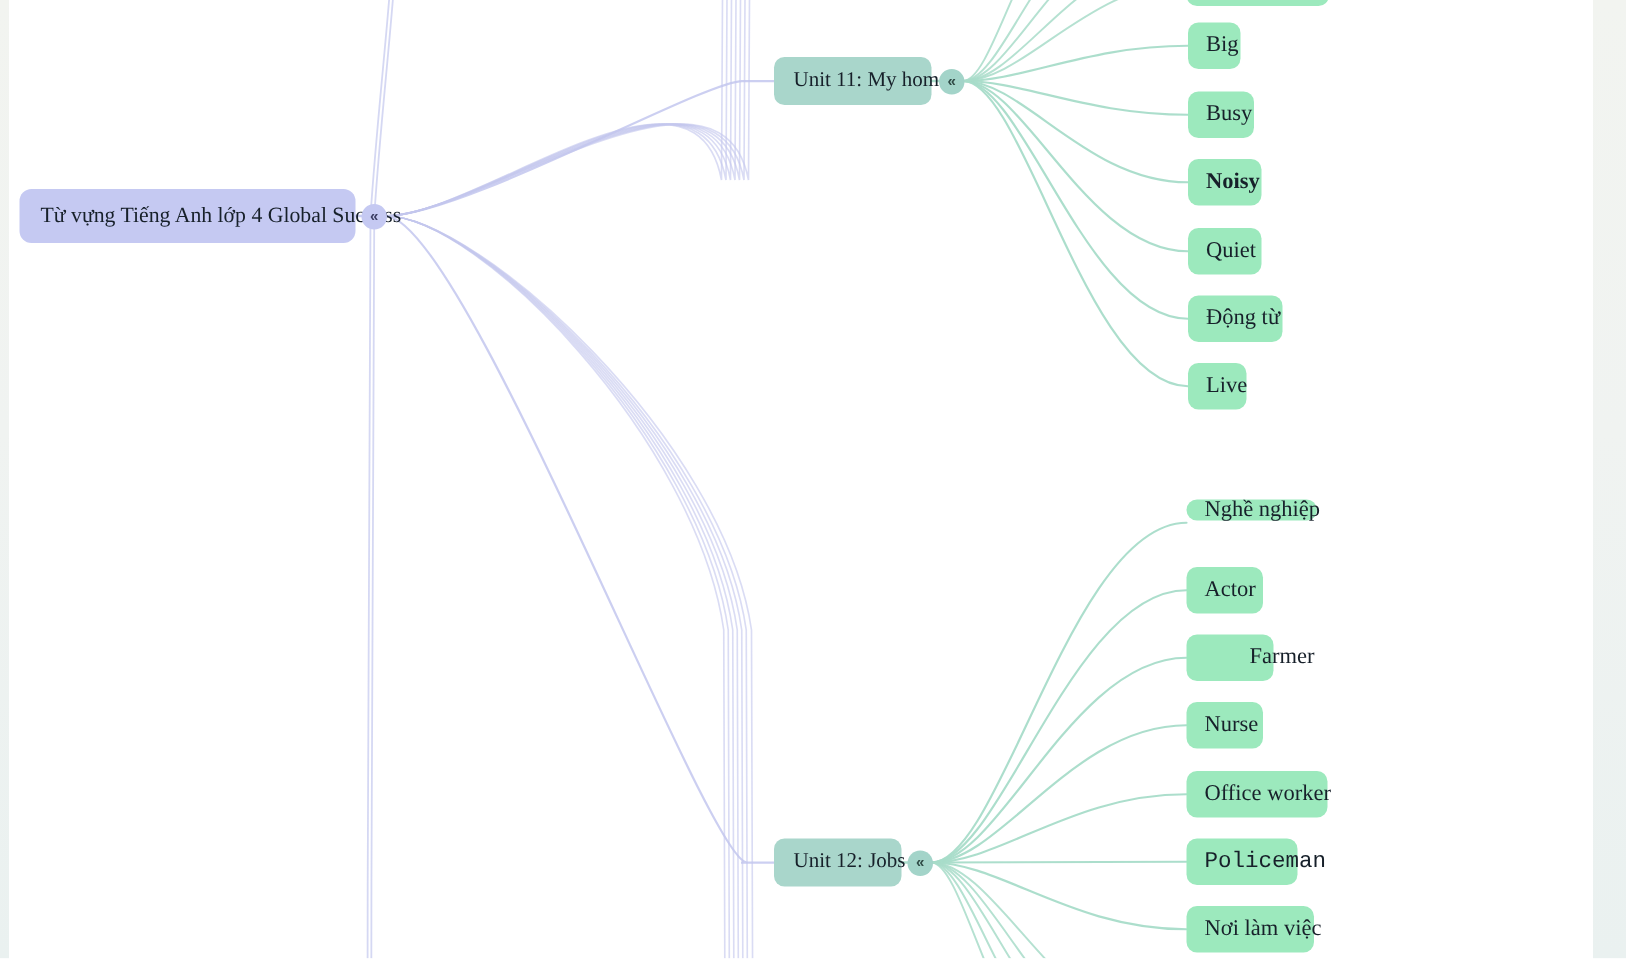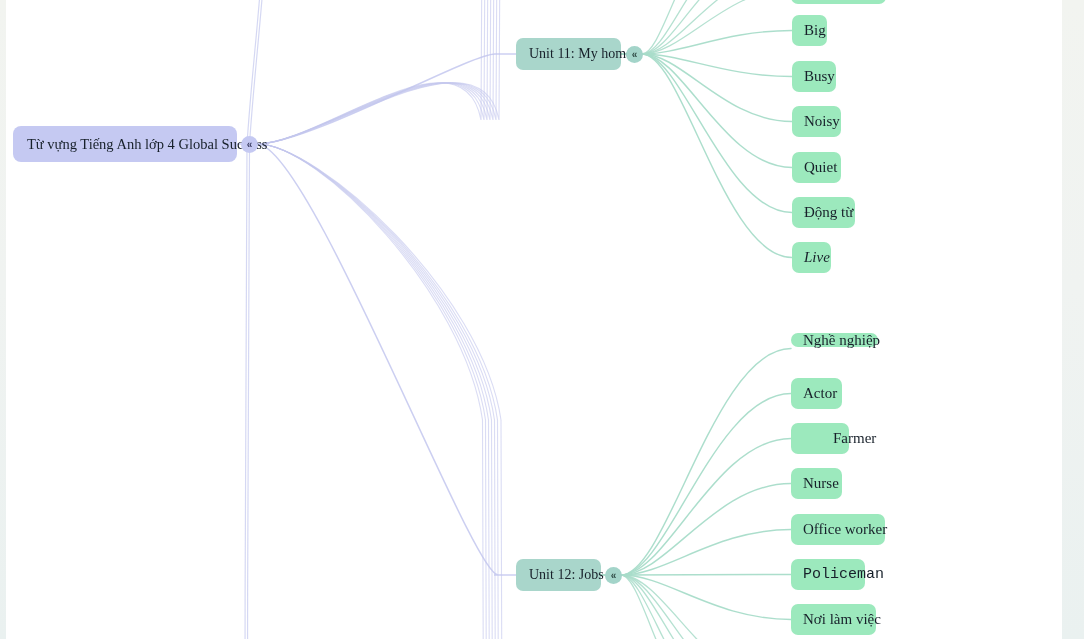--- a/index.html
+++ b/index.html
@@ -153,24 +153,24 @@
       <path d="M621,575 C664.47,575 709.55,690 782,690" fill="none" stroke="#a8dcc9" stroke-width="1.3" opacity="0.85" stroke-linecap="round"></path>
     </svg>
 
   <div id="nodes">
       <div class="node clipped-top" style="left: 791px; top: -27px; width: 95px; height: 31px;"></div>
       <div class="node root" style="left: 13px; top: 126px; width: 224px; height: 36px;">Từ vựng Tiếng Anh lớp 4 Global Success</div>
       <div class="node unit" style="left: 516px; top: 38px; width: 105px; height: 32px;">Unit 11: My home</div>
       <div class="toggle unit-toggle" style="left: 625.5px; top: 45.5px;">«</div>
       <div class="node leaf" style="left: 792px; top: 15px; width: 35px; height: 31px;">Big</div>
       <div class="node leaf" style="left: 792px; top: 61px; width: 44px; height: 31px;">Busy</div>
-      <div class="node leaf" style="left: 792px; top: 106px; width: 49px; height: 31px;">Noisy</div>
+      <div class="node leaf" style="left: 792px; top: 106px; width: 49px; height: 31px; font-weight: bold;">Noisy</div>
       <div class="node leaf" style="left: 792px; top: 152px; width: 49px; height: 31px;">Quiet</div>
       <div class="node leaf" style="left: 792px; top: 197px; width: 63px; height: 31px;">Động từ</div>
-      <div class="node leaf" style="left: 792px; top: 242px; width: 39px; height: 31px; font-style: italic;">Live</div>
+      <div class="node leaf" style="left: 792px; top: 242px; width: 39px; height: 31px;">Live</div>
       <div class="node unit" style="left: 516px; top: 559px; width: 85px; height: 32px;">Unit 12: Jobs</div>
       <div class="toggle unit-toggle" style="left: 604.5px; top: 566.5px;">«</div>
       <div class="node leaf" style="left: 791px; top: 333px; width: 87px; height: 14px;">Nghề nghiệp</div>
       <div class="node leaf" style="left: 791px; top: 378px; width: 51px; height: 31px;">Actor</div>
       <div class="node leaf" style="left: 791px; top: 423px; width: 58px; height: 31px; padding-left: 42px;">Farmer</div>
       <div class="node leaf" style="left: 791px; top: 468px; width: 51px; height: 31px;">Nurse</div>
       <div class="node leaf" style="left: 791px; top: 514px; width: 94px; height: 31px; text-align: center;">Office worker</div>
       <div class="node leaf" style="left: 791px; top: 559px; width: 74px; height: 31px; font-family: Liberation Mono, monospace;">Policeman</div>
       <div class="node leaf" style="left: 791px; top: 604px; width: 85px; height: 31px;">Nơi làm việc</div>
       <div class="toggle root-toggle" style="left: 240.5px; top: 135.5px;">«</div>

